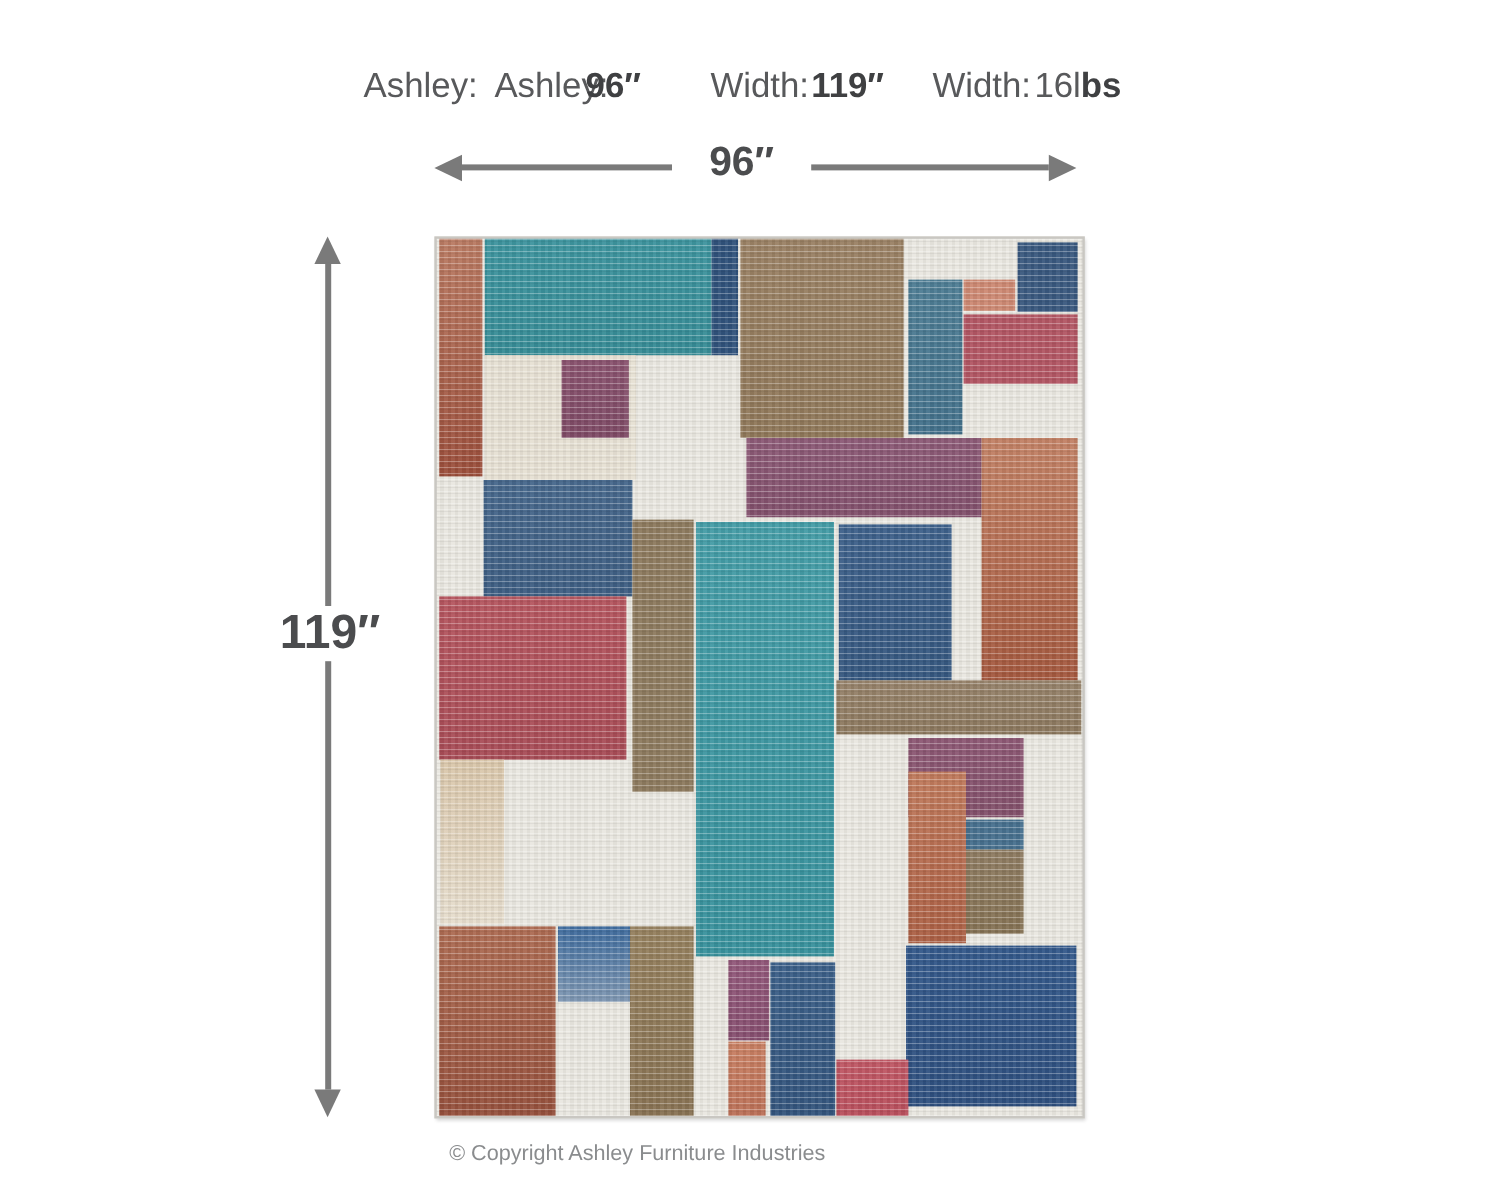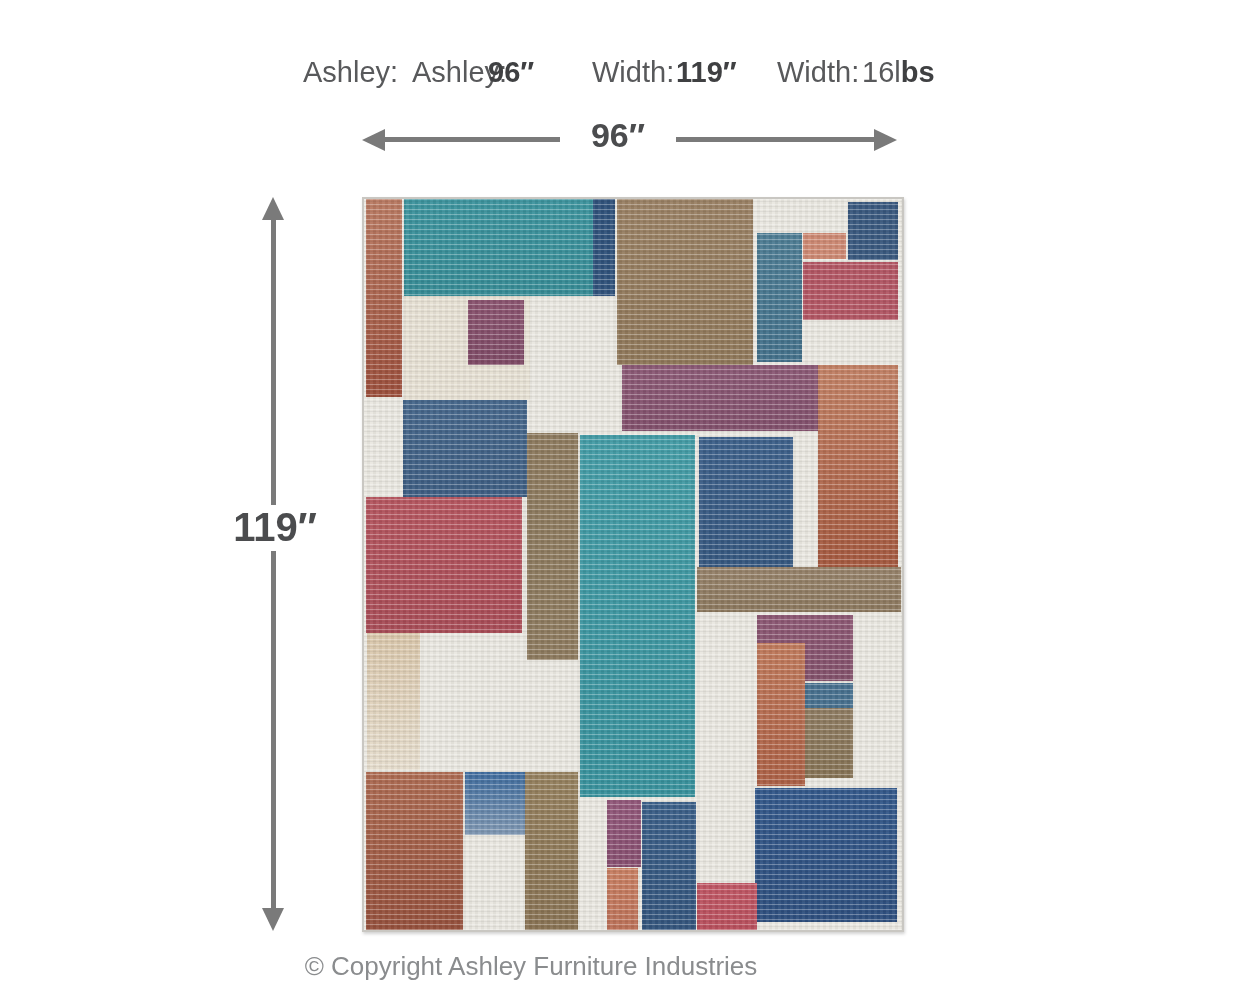--- a/index.html
+++ b/index.html
@@ -36,21 +36,21 @@
         rgba(255,255,255,.30) 0px, rgba(255,255,255,.30) 1px,
         rgba(255,255,255,0) 1px,  rgba(255,255,255,0) 2px,
         rgba(0,0,0,.05) 2px,      rgba(0,0,0,.05) 3px,
         rgba(255,255,255,0) 3px,  rgba(255,255,255,0) 5px),
       repeating-linear-gradient(90deg,
         rgba(255,255,255,.05) 0px, rgba(255,255,255,.05) 3px,
         rgba(0,0,0,.035) 3px, rgba(0,0,0,.035) 6px);
   }
   
   #copyright{position:absolute;top:951px;left:0;width:1062px;text-align:center;
-    font-size:26px;color:#8a8c8e;}
+    font-size:18px;color:#8a8c8e;}
 </style>
 </head>
 <body>
 
 <div>
   <span class="spec" style="left:303px">Ashley:</span>
   <span class="spec" style="left:412px">Ashley:</span>
   <span class="spec" style="left:488px;font-weight:700;color:#3f4042">96″</span>
   <span class="spec" style="left:592px">Width:</span>
   <span class="spec" style="left:676px;font-weight:700;color:#3f4042">119″</span>

